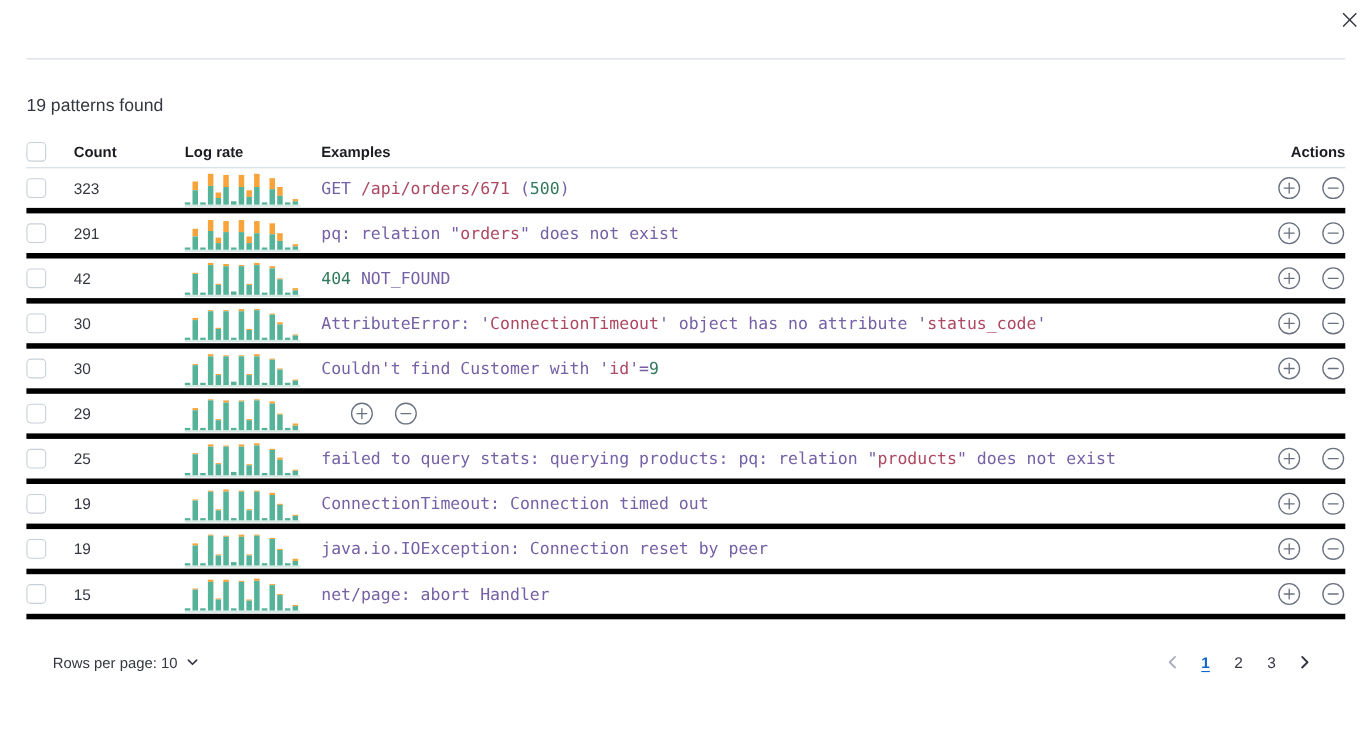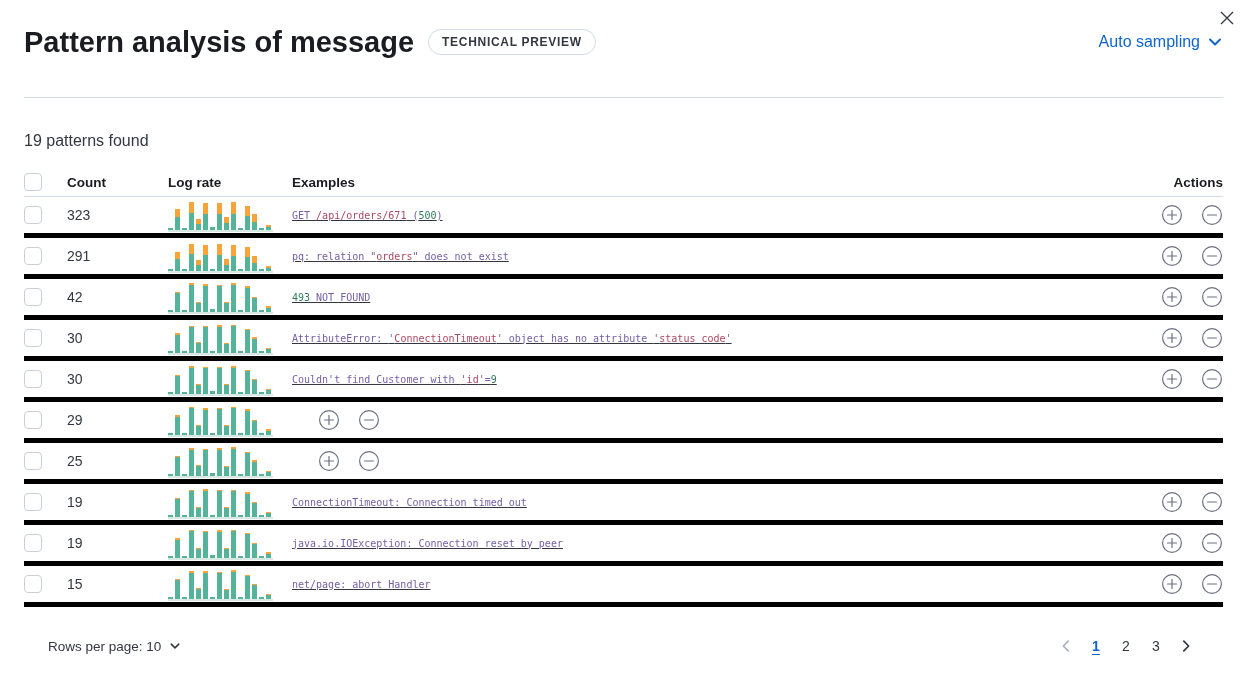--- a/index.html
+++ b/index.html
@@ -50,22 +50,22 @@
   .spark {
     width:105px; height:34px; display:flex; align-items:flex-end; gap:2px;
     border-bottom:2px solid #d8e8e2; padding-bottom:0;
   }
   .bar { width:5px; display:flex; flex-direction:column; justify-content:flex-end; }
   .bar .o { background:#f9a43b; width:100%; }
   .bar .t { background:#54b399; width:100%; }
 
   
   .cell-example {
-    font-family:"DejaVu Sans Mono", monospace; font-size:10px; white-space:pre;
-    overflow:hidden; text-overflow:ellipsis;text-decoration:underline;
+    font-family:"DejaVu Sans Mono", monospace; font-size:15px; white-space:pre;
+    overflow:hidden; text-overflow:ellipsis;
   }
   .tok-p { color:#7660a6; }
   .tok-r { color:#ad4862; }
   .tok-g { color:#327a5d; }
 
   .action-icon { display:flex; cursor:pointer; }
 
   
   .footer {
     display:flex; justify-content:space-between; align-items:center;
@@ -87,34 +87,20 @@
 
   <button class="close-btn">
     <span style="display:flex;">
       <svg width="16" height="16" viewBox="0 0 16 16">
           <path d="M2 2 L14 14 M14 2 L2 14" stroke="#343741" stroke-width="1.3" fill="none"></path>
         </svg>
     </span>
   </button>
 
   <div class="flyout-header">
-    <div class="title-row">
-      <div class="title-left">
-        <h1 class="page-title">Pattern analysis of message</h1>
-        <span class="badge">TECHNICAL PREVIEW</span>
-      </div>
-      <div class="sampling">
-        <span>Auto sampling</span>
-        <span style="display:flex;">
-          <svg width="16" height="16" viewBox="0 0 16 16">
-              <path d="M3 5.5 L8 10.5 L13 5.5" stroke="#0e65d0" stroke-width="2" fill="none" stroke-linecap="round" stroke-linejoin="round"></path>
-            </svg>
-        </span>
-      </div>
-    </div>
     <div class="header-divider"></div>
   </div>
 
   <div class="content">
     <p class="summary">19 patterns found</p>
 
     <div class="table">
       <div class="t-header">
         <div class="col-check">
           <div class="checkbox"></div>
@@ -344,21 +330,21 @@
                 </div>
                 <div class="bar">
                   <div class="t" style="height: 2px;"></div>
                 </div>
                 <div class="bar">
                   <div class="o" style="height: 2px;"></div>
                   <div class="t" style="height: 4px;"></div>
                 </div>
               </div>
             </div>
-            <div class="col-examples cell-example"><span class="tok-g">493</span><span class="tok-p"> NOT_FOUND</span></div>
+            <div class="col-examples cell-example"><span class="tok-g">404</span><span class="tok-p"> NOT_FOUND</span></div>
             <div class="col-actions">
               <span class="action-icon">
                 <svg width="22" height="22" viewBox="0 0 22 22">
                   <circle cx="11" cy="11" r="9.4" fill="none" stroke="#6a7180" stroke-width="1.2"></circle>
                   <path d="M11 6.5v9" stroke="#6a7180" stroke-width="1.2" stroke-linecap="round"></path>
                   <path d="M6.5 11h9" stroke="#6a7180" stroke-width="1.2" stroke-linecap="round"></path>
                 </svg>
               </span>
               <span class="action-icon">
                 <svg width="22" height="22" viewBox="0 0 22 22">
@@ -667,20 +653,21 @@
                 </div>
                 <div class="bar">
                   <div class="t" style="height: 2px;"></div>
                 </div>
                 <div class="bar">
                   <div class="o" style="height: 1px;"></div>
                   <div class="t" style="height: 4px;"></div>
                 </div>
               </div>
             </div>
+            <div class="col-examples cell-example"><span class="tok-p">failed to query stats: querying products: pq: relation </span><span class="tok-p">"</span><span class="tok-r">products</span><span class="tok-p">"</span><span class="tok-p"> does not exist</span></div>
             <div class="col-actions">
               <span class="action-icon">
                 <svg width="22" height="22" viewBox="0 0 22 22">
                   <circle cx="11" cy="11" r="9.4" fill="none" stroke="#6a7180" stroke-width="1.2"></circle>
                   <path d="M11 6.5v9" stroke="#6a7180" stroke-width="1.2" stroke-linecap="round"></path>
                   <path d="M6.5 11h9" stroke="#6a7180" stroke-width="1.2" stroke-linecap="round"></path>
                 </svg>
               </span>
               <span class="action-icon">
                 <svg width="22" height="22" viewBox="0 0 22 22">

